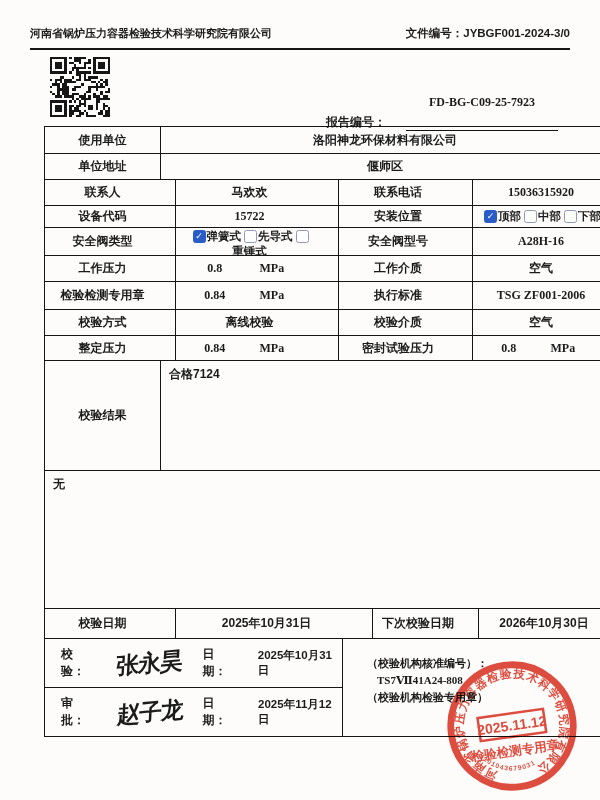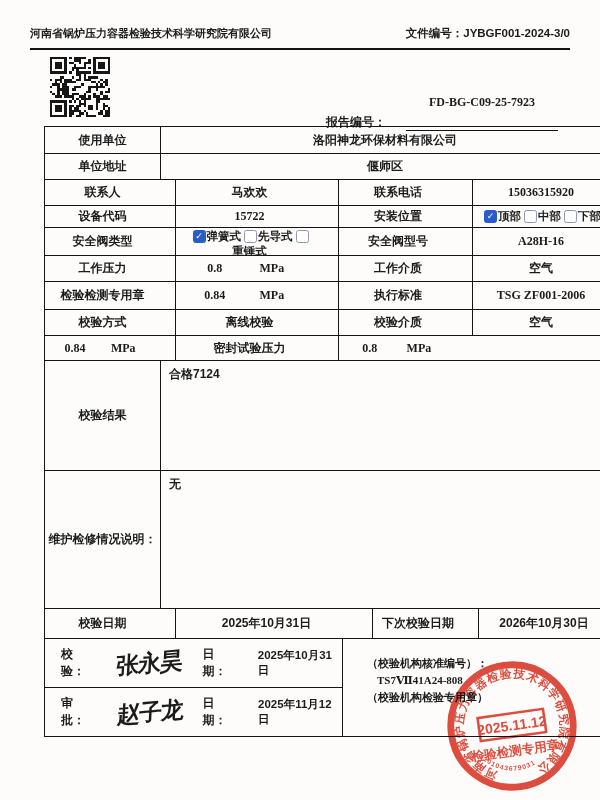--- a/index.html
+++ b/index.html
@@ -495,38 +495,38 @@
     </div>
 
     <div class="row r-b h26">
       <div class="c">校验方式</div>
       <div class="c">离线校验</div>
       <div class="c">校验介质</div>
       <div class="c">空气</div>
     </div>
 
     <div class="row r-b h25">
+      <div class="c">整定压力</div>
       <div class="c pcell">
         <span class="pnum val">0.84</span>
         <span class="punit val">MPa</span>
       </div>
       <div class="c">密封试验压力</div>
       <div class="c pcell">
         <span class="pnum val">0.8</span>
         <span class="punit val">MPa</span>
       </div>
     </div>
 
     <div class="row bigrow res-h">
       <div class="c">校验结果</div>
       <div class="c fill">合格7124</div>
     </div>
 
     <div class="row bigrow mnt-h">
-      <div class="c">维护检修情况说明：</div>
       <div class="c fill">无</div>
     </div>
 
     <div class="row r-d">
       <div class="c">校验日期</div>
       <div class="c">2025年10月31日</div>
       <div class="c">下次校验日期</div>
       <div class="c">2026年10月30日</div>
     </div>
 

